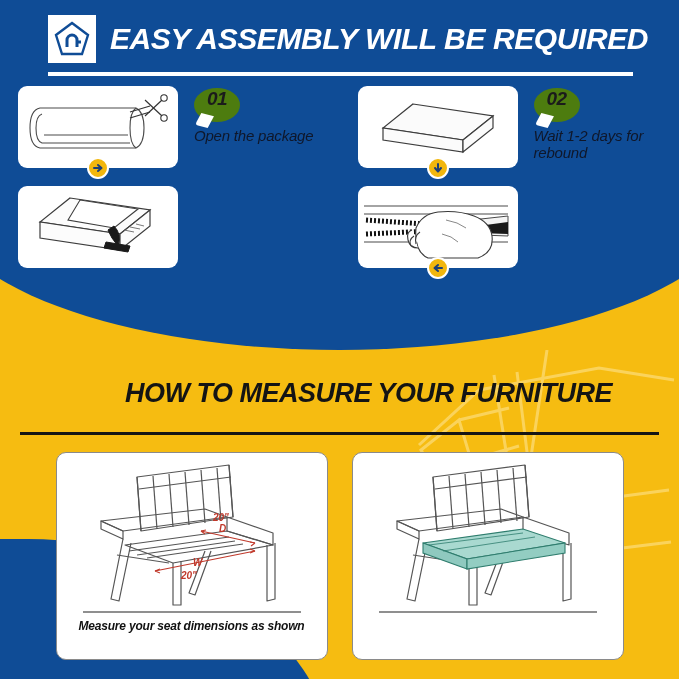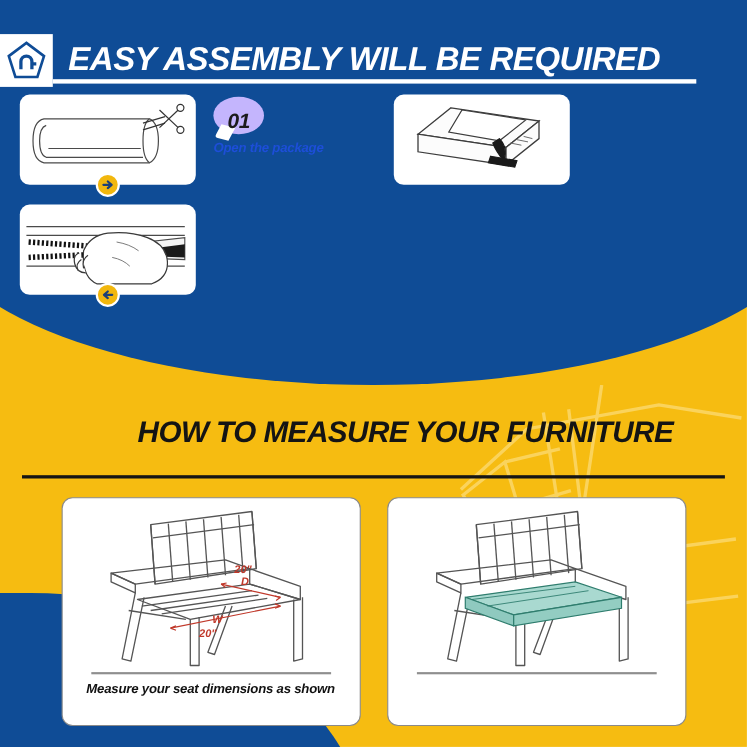--- a/index.html
+++ b/index.html
@@ -35,22 +35,22 @@
     border-top-right-radius: 60% 95%;
     border-top-left-radius: 30% 60%;
     z-index: 1;
   }
 
   
   .header {
     position: absolute;
     left: 0; top: 0; width: 679px; height: 78px;
     display: flex; align-items: center;
-    z-index: 5;
-    margin-top: 16px;
+    padding-left: 48px;
+    z-index: 5;
   }
   .brand-icon {
     width: 48px; height: 48px;
     background: #ffffff;
     flex: 0 0 auto;
     display: flex; align-items: center; justify-content: center;
     margin-right: 14px;
   }
   .header-title {
     color: #ffffff;
@@ -105,46 +105,46 @@
     display: flex; align-items: center; justify-content: center;
     z-index: 6;
   }
   .step-text {
     margin-left: 16px;
     padding-top: 2px;
   }
   .num-bubble {
     position: relative;
     width: 46px; height: 34px;
-    background: #c4b5fd;
+    background: #4d7c0f;
     border-radius: 50%;
-    display: flex; align-items: flex-end; justify-content: center;
+    display: flex; align-items: flex-start; justify-content: center;
     margin-bottom: 6px;
   }
   .num-bubble::after {
     content: "";
     position: absolute;
     left: 4px; bottom: -5px;
     width: 13px; height: 13px;
     background: #ffffff;
     border-radius: 0 0 0 3px;
     transform: rotate(14deg) skewX(-14deg);
   }
   .num-bubble span {
     position: relative; z-index: 2;
     color: #1b1b1b;
     font-size: 19px;
     font-weight: bold;
     font-style: italic;
     letter-spacing: -0.5px;
   }
   .step-label {
-    color: #1d4ed8;
-    font-size: 12px;
-    font-weight: bold;
+    color: #0f172a;
+    font-size: 15px;
+    font-weight: normal;
     font-style: italic;
     line-height: 1.12;
     max-width: 152px;
     letter-spacing: -0.2px;
   }
 
   
   .deco { position: absolute; right: 0; top: 350px; z-index: 2; opacity: .55; }
 
   .measure-title {
@@ -265,20 +265,42 @@
         </div>
       </div>
       <div class="step-text">
         <div class="num-bubble">
           <span>01</span>
         </div>
         <div class="step-label">Open the package</div>
       </div>
     </div>
 
+    <div class="step">
+      <div class="step-card">
+        <svg class="art" width="160" height="82" viewBox="0 0 160 82">
+          <g fill="#fbfbfb" stroke="#3d3d3d" stroke-width="1.2">
+            <path d="M55 18 L135 30 L105 54 L25 42 Z"></path>
+            <path d="M25 42 L25 54 L105 66 L105 54 Z"></path>
+            <path d="M105 54 L135 30 L135 42 L105 66 Z"></path>
+          </g>
+        </svg>
+        <div class="arrow-badge">
+          <svg width="12" height="12" viewBox="0 0 12 12">
+              <path d="M6 2 L6 8 M3 6 L6 9.5 L9 6" stroke="#1c3f77" stroke-width="2" fill="none" stroke-linecap="round" stroke-linejoin="round"></path>
+            </svg>
+        </div>
+      </div>
+      <div class="step-text">
+        <div class="num-bubble">
+          <span>02</span>
+        </div>
+        <div class="step-label">Wait 1-2 days for rebound</div>
+      </div>
+    </div>
 
     <div class="step">
       <div class="step-card">
         <svg class="art" width="160" height="82" viewBox="0 0 160 82">
           <g fill="#fcfcfc" stroke="#3d3d3d" stroke-width="1.2">
             <path d="M52 12 L132 24 L102 48 L22 36 Z"></path>
             <path d="M22 36 L22 52 L102 64 L102 48 Z"></path>
             <path d="M102 48 L132 24 L132 40 L102 64 Z"></path>
           </g>
           <g fill="#ffffff" stroke="#3d3d3d" stroke-width="1.1">

